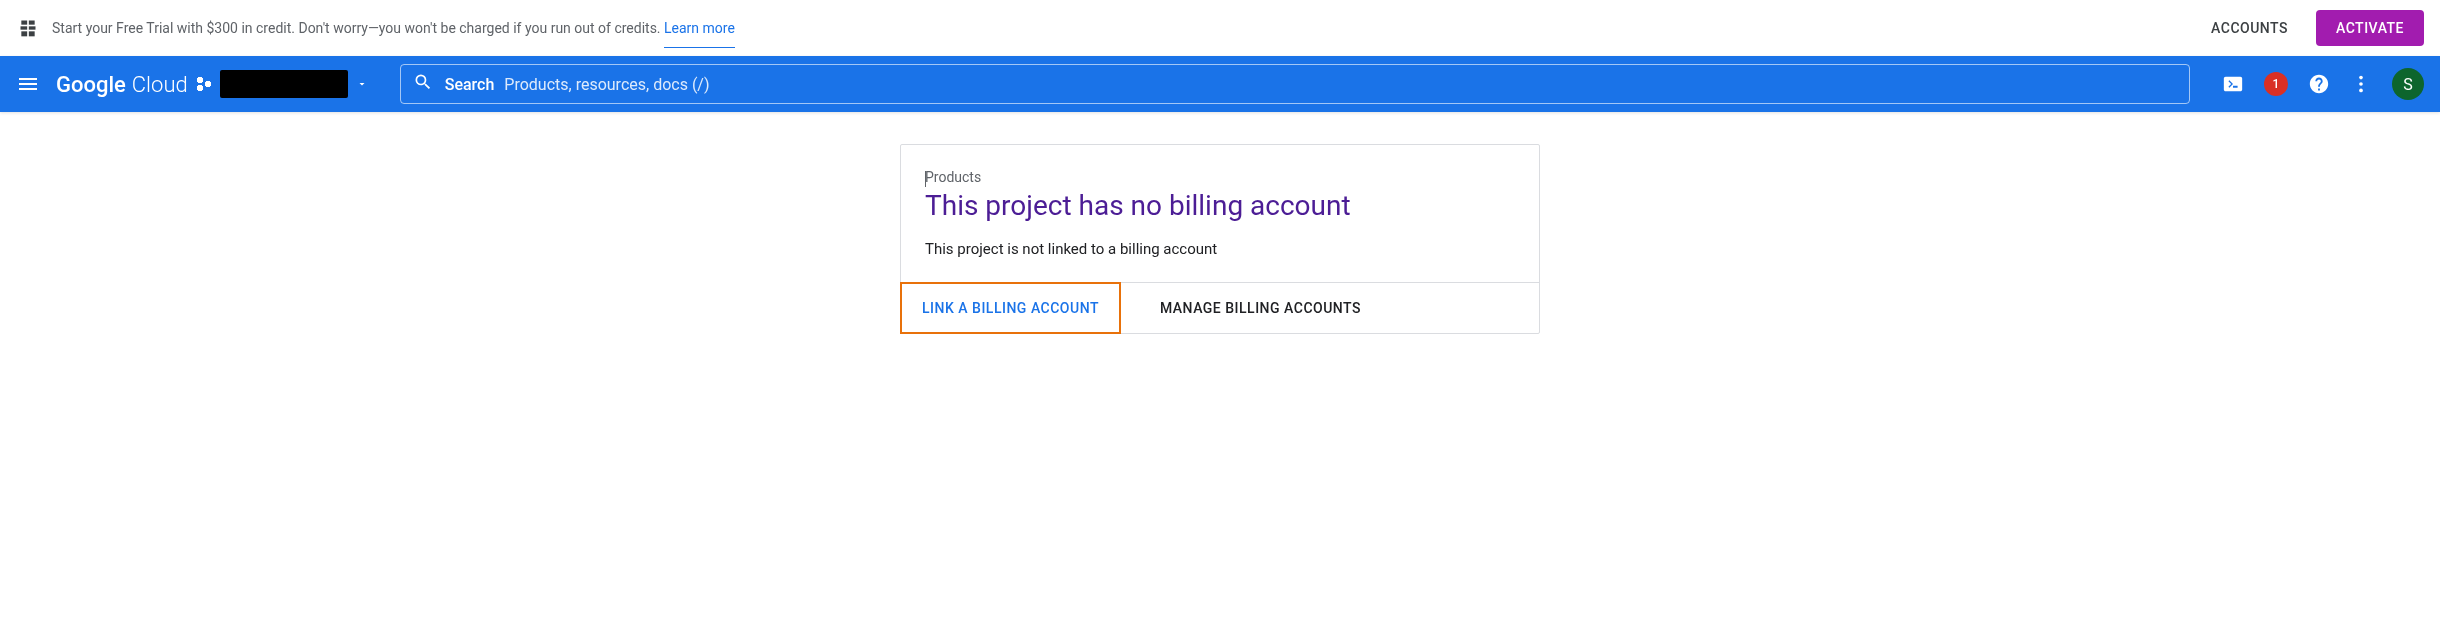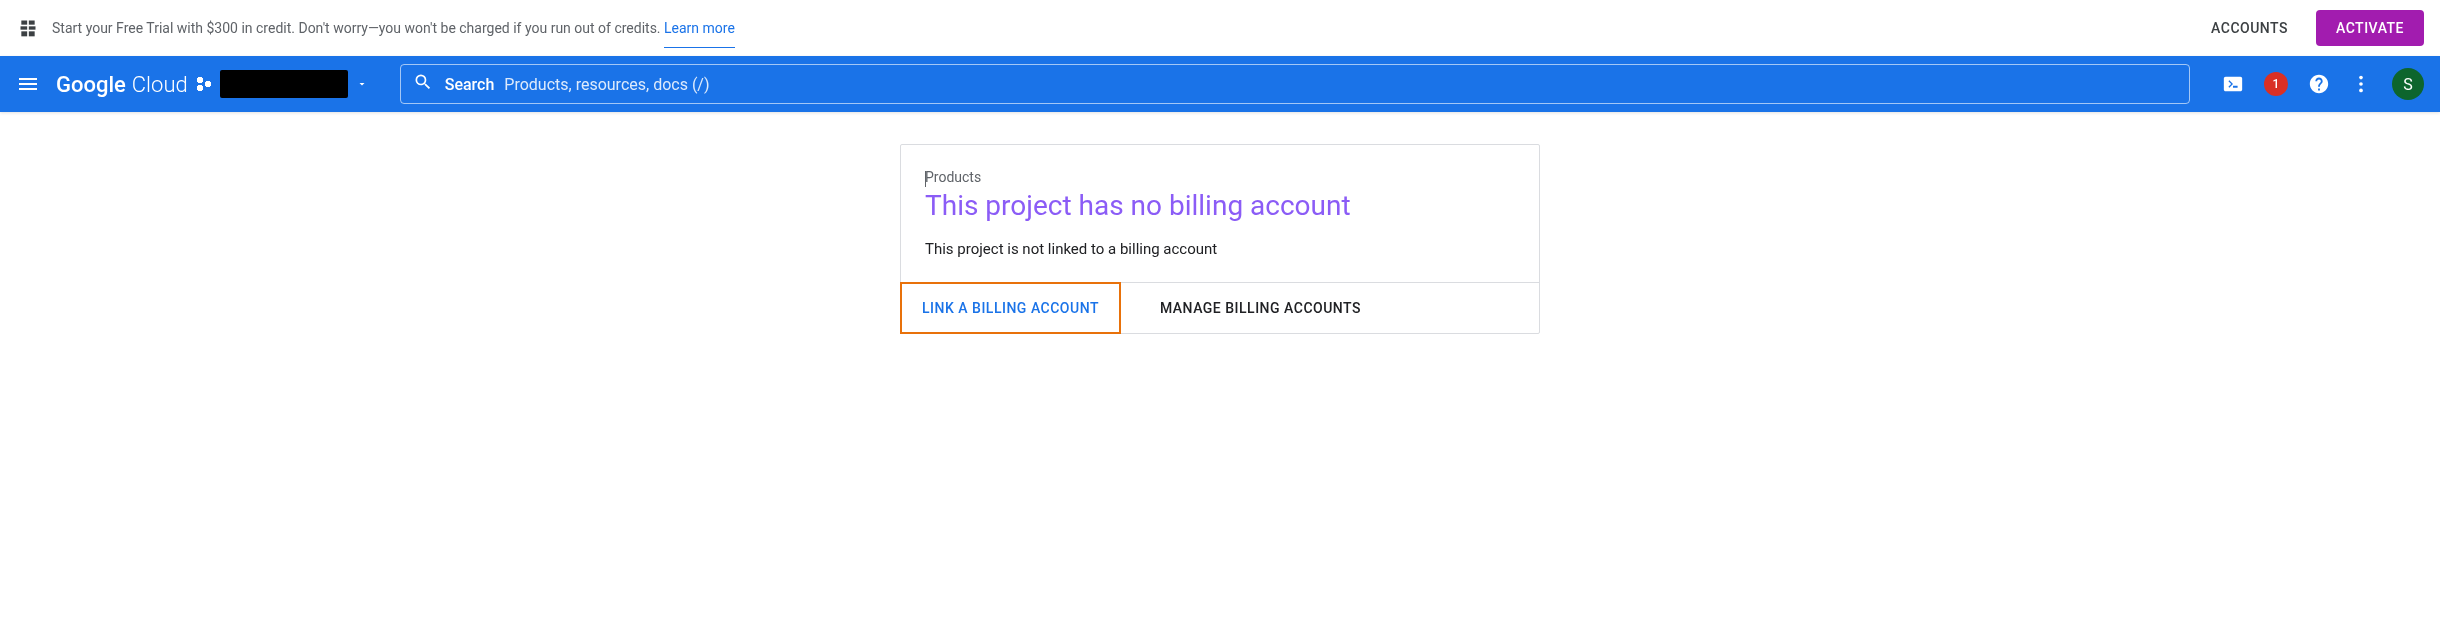--- a/index.html
+++ b/index.html
@@ -221,21 +221,21 @@
       content: '';
       position: absolute;
       left: 0;
       top: 2px;
       width: 1px;
       height: 16px;
       background: #5f6368;
     }
     .card-title {
       font-size: 28px;
-      color: #8b5cf6;
+      color: #4c1d95;
       font-weight: 400;
       margin-bottom: 18px;
     }
     .card-description {
       font-size: 15px;
       color: #202124;
     }
     .card-actions {
       display: flex;
       border-top: 1px solid #dadce0;

